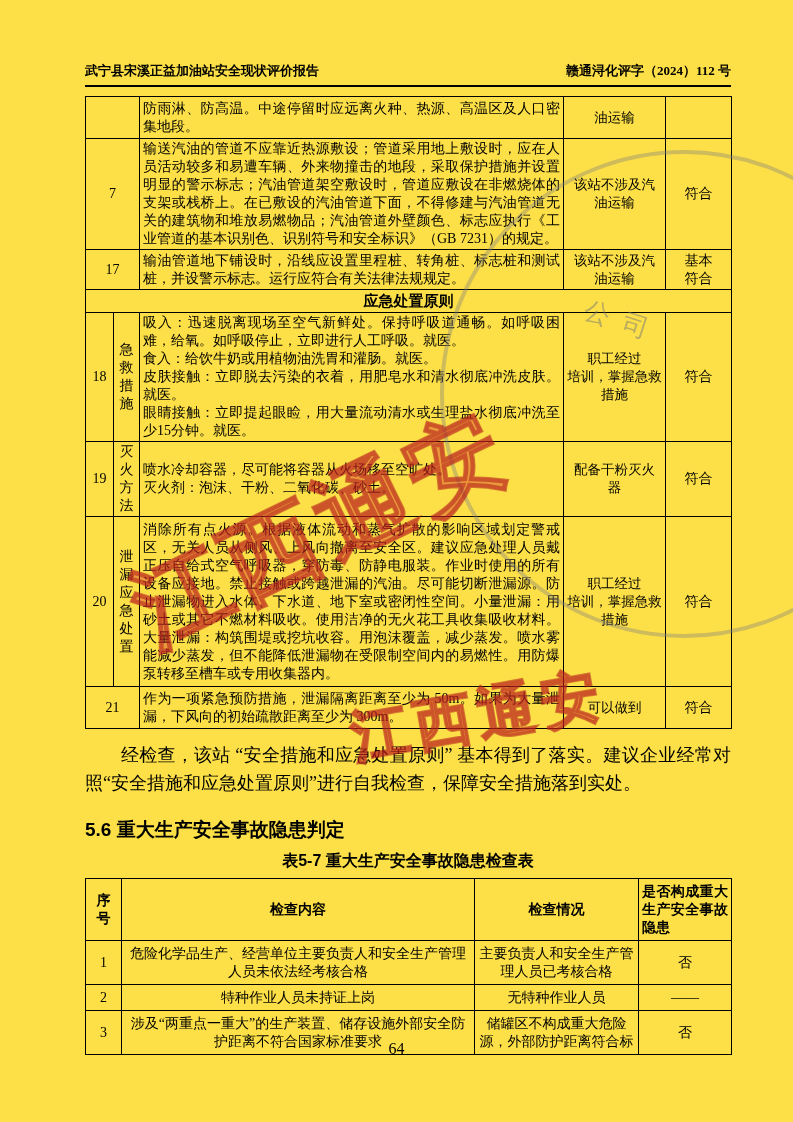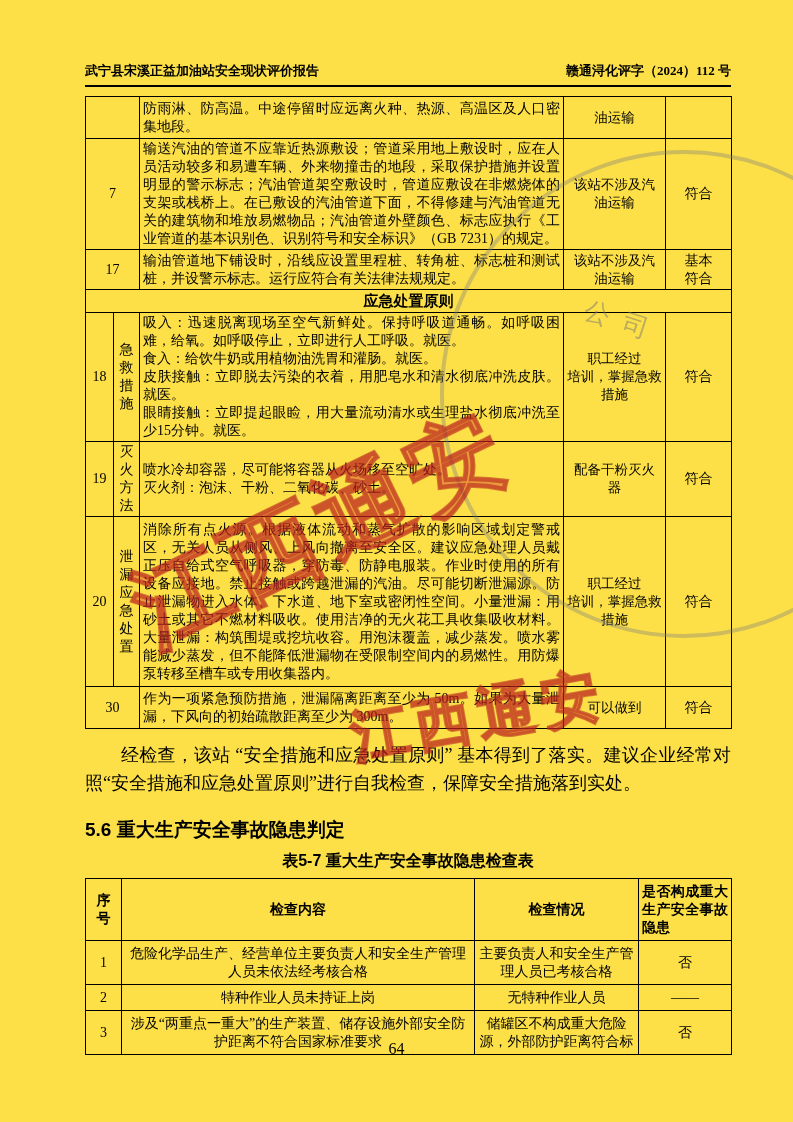--- a/index.html
+++ b/index.html
@@ -123,21 +123,21 @@
             <td class="cell-cat">泄漏
 应急
 处置</td>
             <td class="cell-content">消除所有点火源。根据液体流动和蒸气扩散的影响区域划定警戒区，无关人员从侧风、上风向撤离至安全区。建议应急处理人员戴正压自给式空气呼吸器，穿防毒、防静电服装。作业时使用的所有设备应接地。禁止接触或跨越泄漏的汽油。尽可能切断泄漏源。防止泄漏物进入水体、下水道、地下室或密闭性空间。小量泄漏：用砂土或其它不燃材料吸收。使用洁净的无火花工具收集吸收材料。大量泄漏：构筑围堤或挖坑收容。用泡沫覆盖，减少蒸发。喷水雾能减少蒸发，但不能降低泄漏物在受限制空间内的易燃性。用防爆泵转移至槽车或专用收集器内。</td>
             <td class="cell-mid cell-status">职工经过
 培训，掌握急救
 措施</td>
             <td class="cell-mid">符合</td>
           </tr>
           <tr style="height: 42px;">
-            <td class="cell-no" colspan="2">30</td>
+            <td class="cell-no" colspan="2">21</td>
             <td class="cell-content">作为一项紧急预防措施，泄漏隔离距离至少为 50m。如果为大量泄漏，下风向的初始疏散距离至少为 300m。</td>
             <td class="cell-mid cell-status">可以做到</td>
             <td class="cell-mid">符合</td>
           </tr>
         </tbody>
     </table>
 
     <p class="para">经检查，该站 “安全措施和应急处置原则” 基本得到了落实。建议企业经常对照“安全措施和应急处置原则”进行自我检查，保障安全措施落到实处。</p>
 
     <h2 class="heading">5.6 重大生产安全事故隐患判定</h2>

